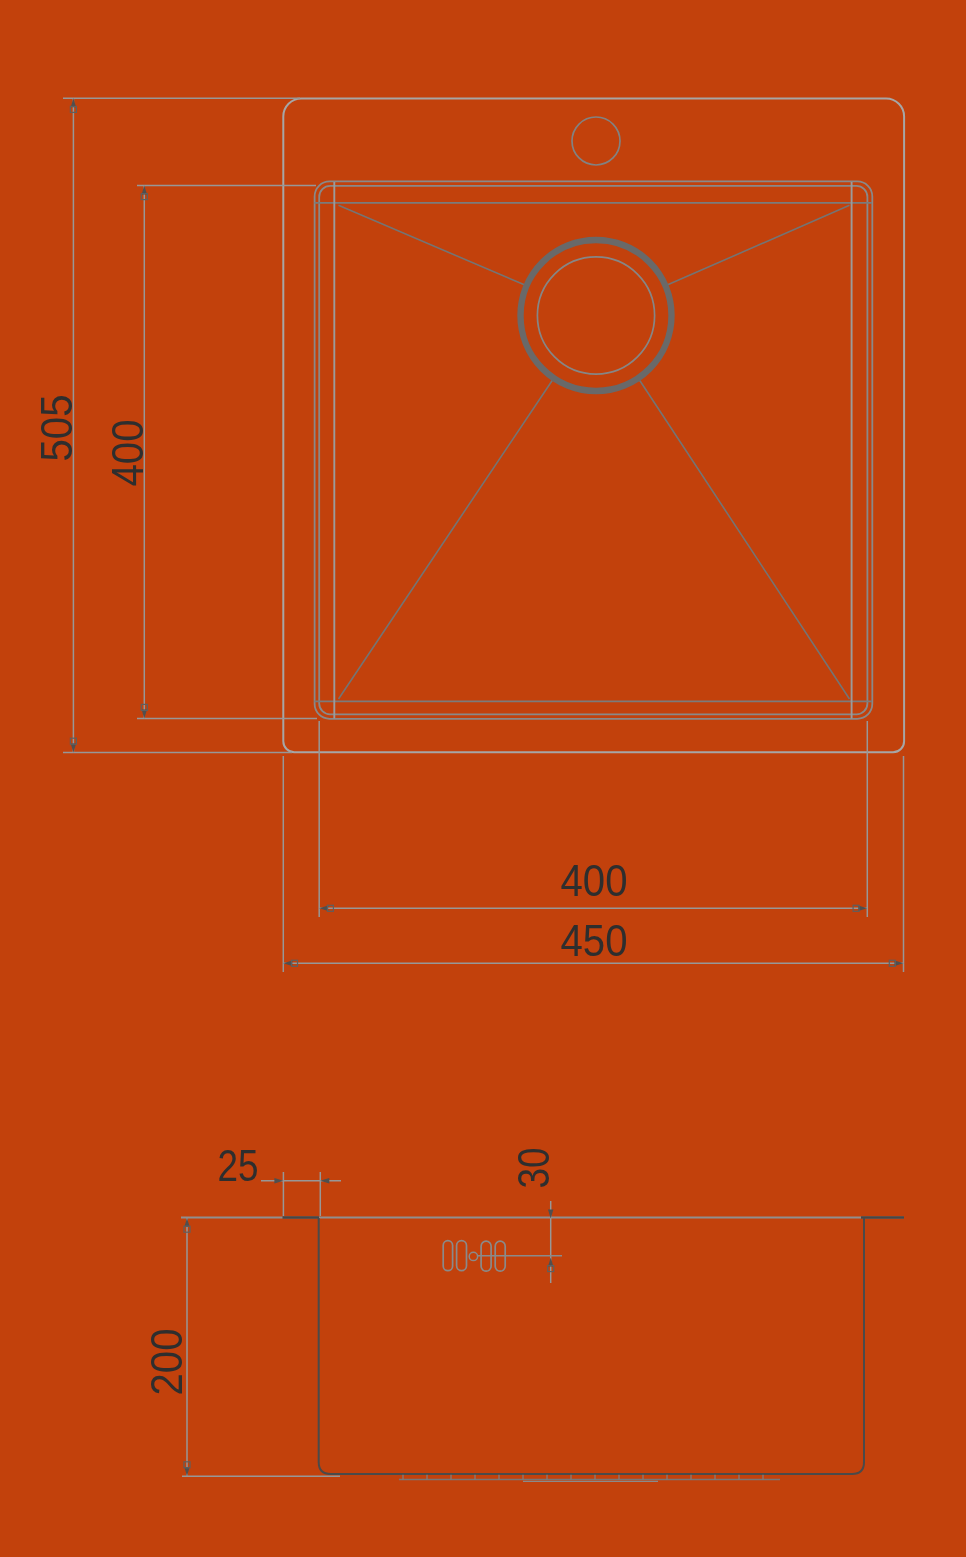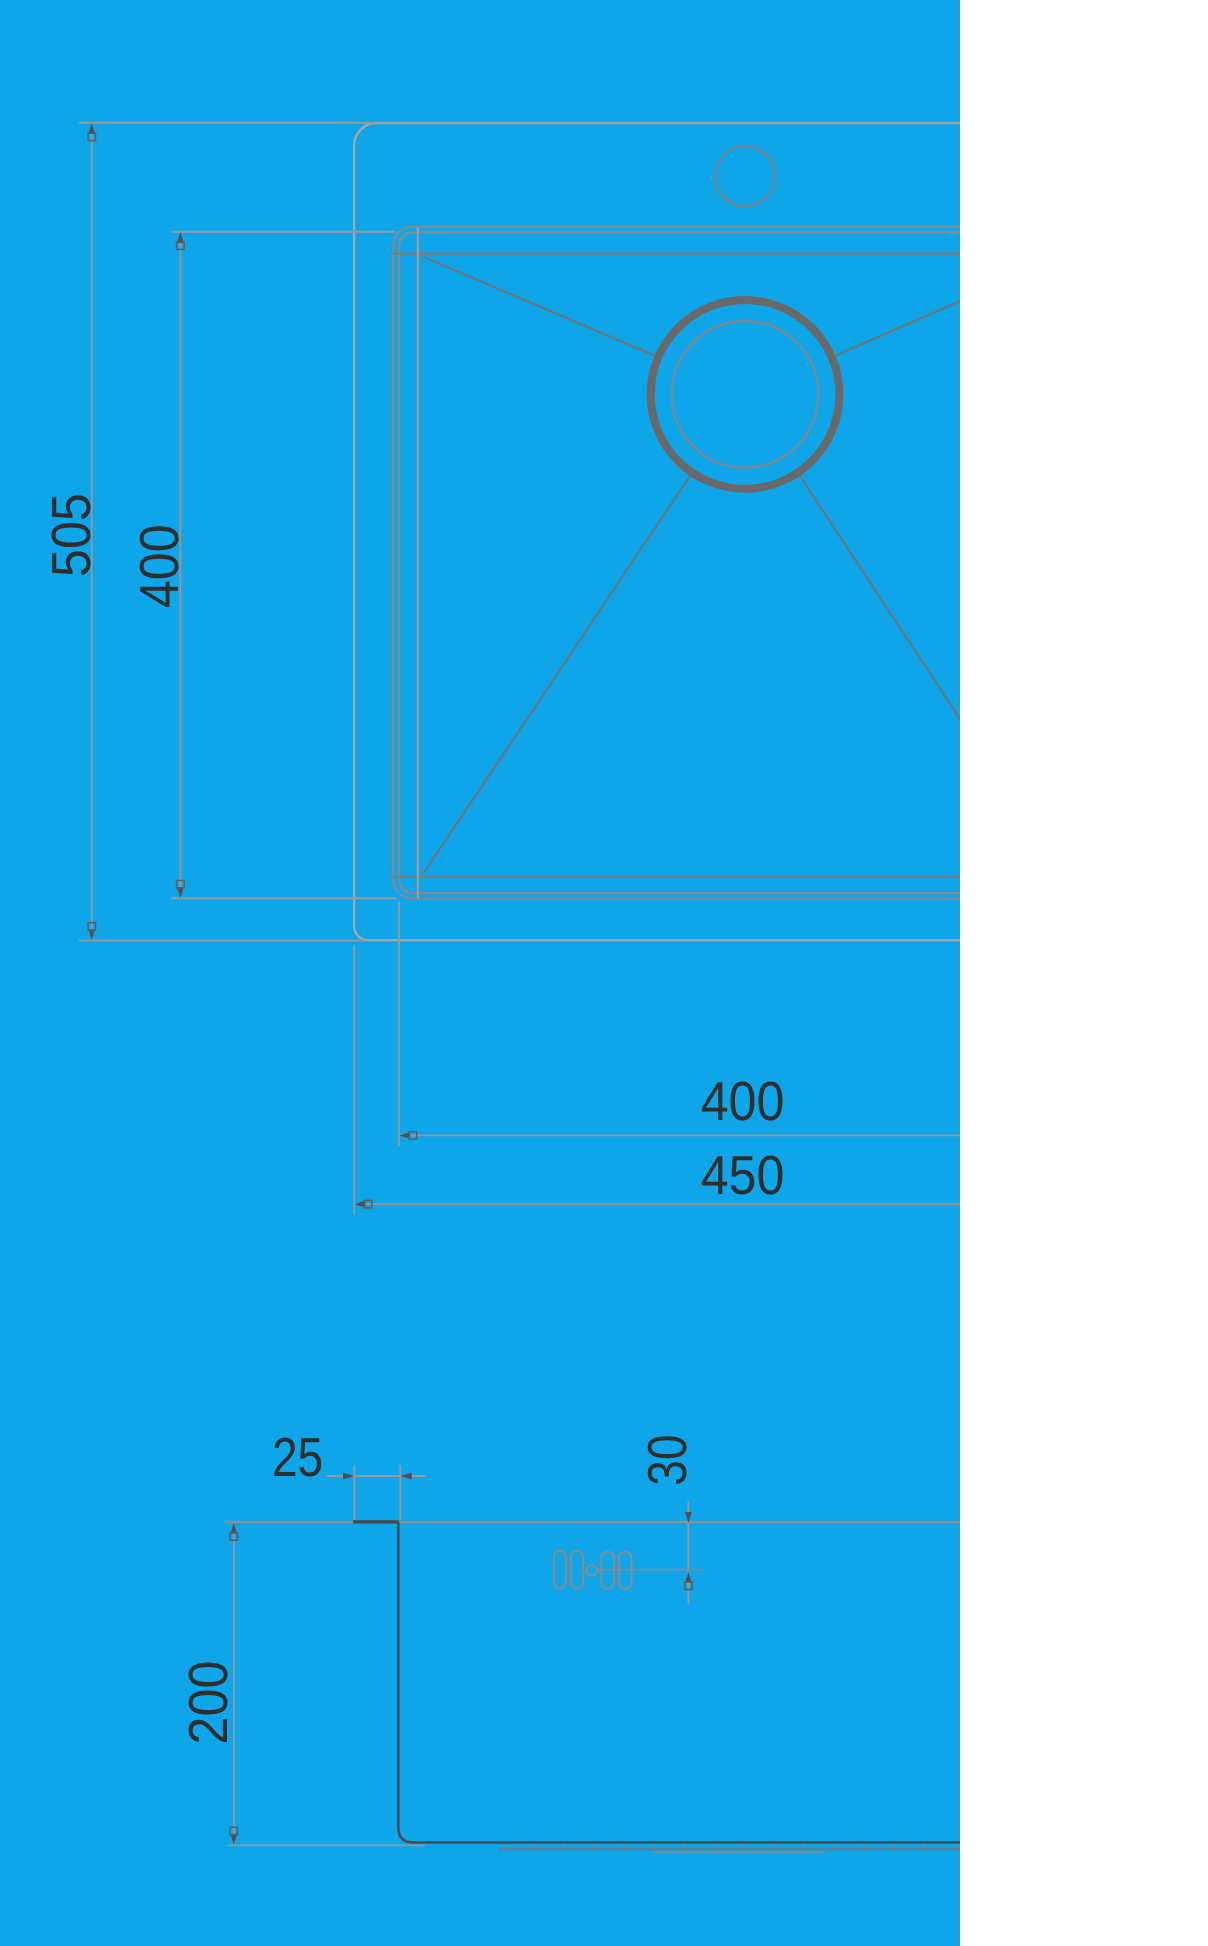--- a/index.html
+++ b/index.html
@@ -1,16 +1,16 @@
 <!DOCTYPE html>
 <html><head>
 <meta charset="utf-8">
 <style>
   html,body{margin:0;padding:0;background:#ffffff;}
-  .page{width:768px;height:1557px;position:relative;background:#0ea5e9;overflow:hidden;}
+  .page{width:966px;height:1557px;position:relative;background:#c2410c;overflow:hidden;}
   svg{position:absolute;left:0;top:0;}
   text{font-family:"Liberation Sans", sans-serif;fill:#2e2e2e;}
 </style>
 </head>
 <body>
 <div class="page">
 <svg width="966" height="1557" viewBox="0 0 966 1557">
 <g fill="none">
 <defs>
 <g id="tk">

